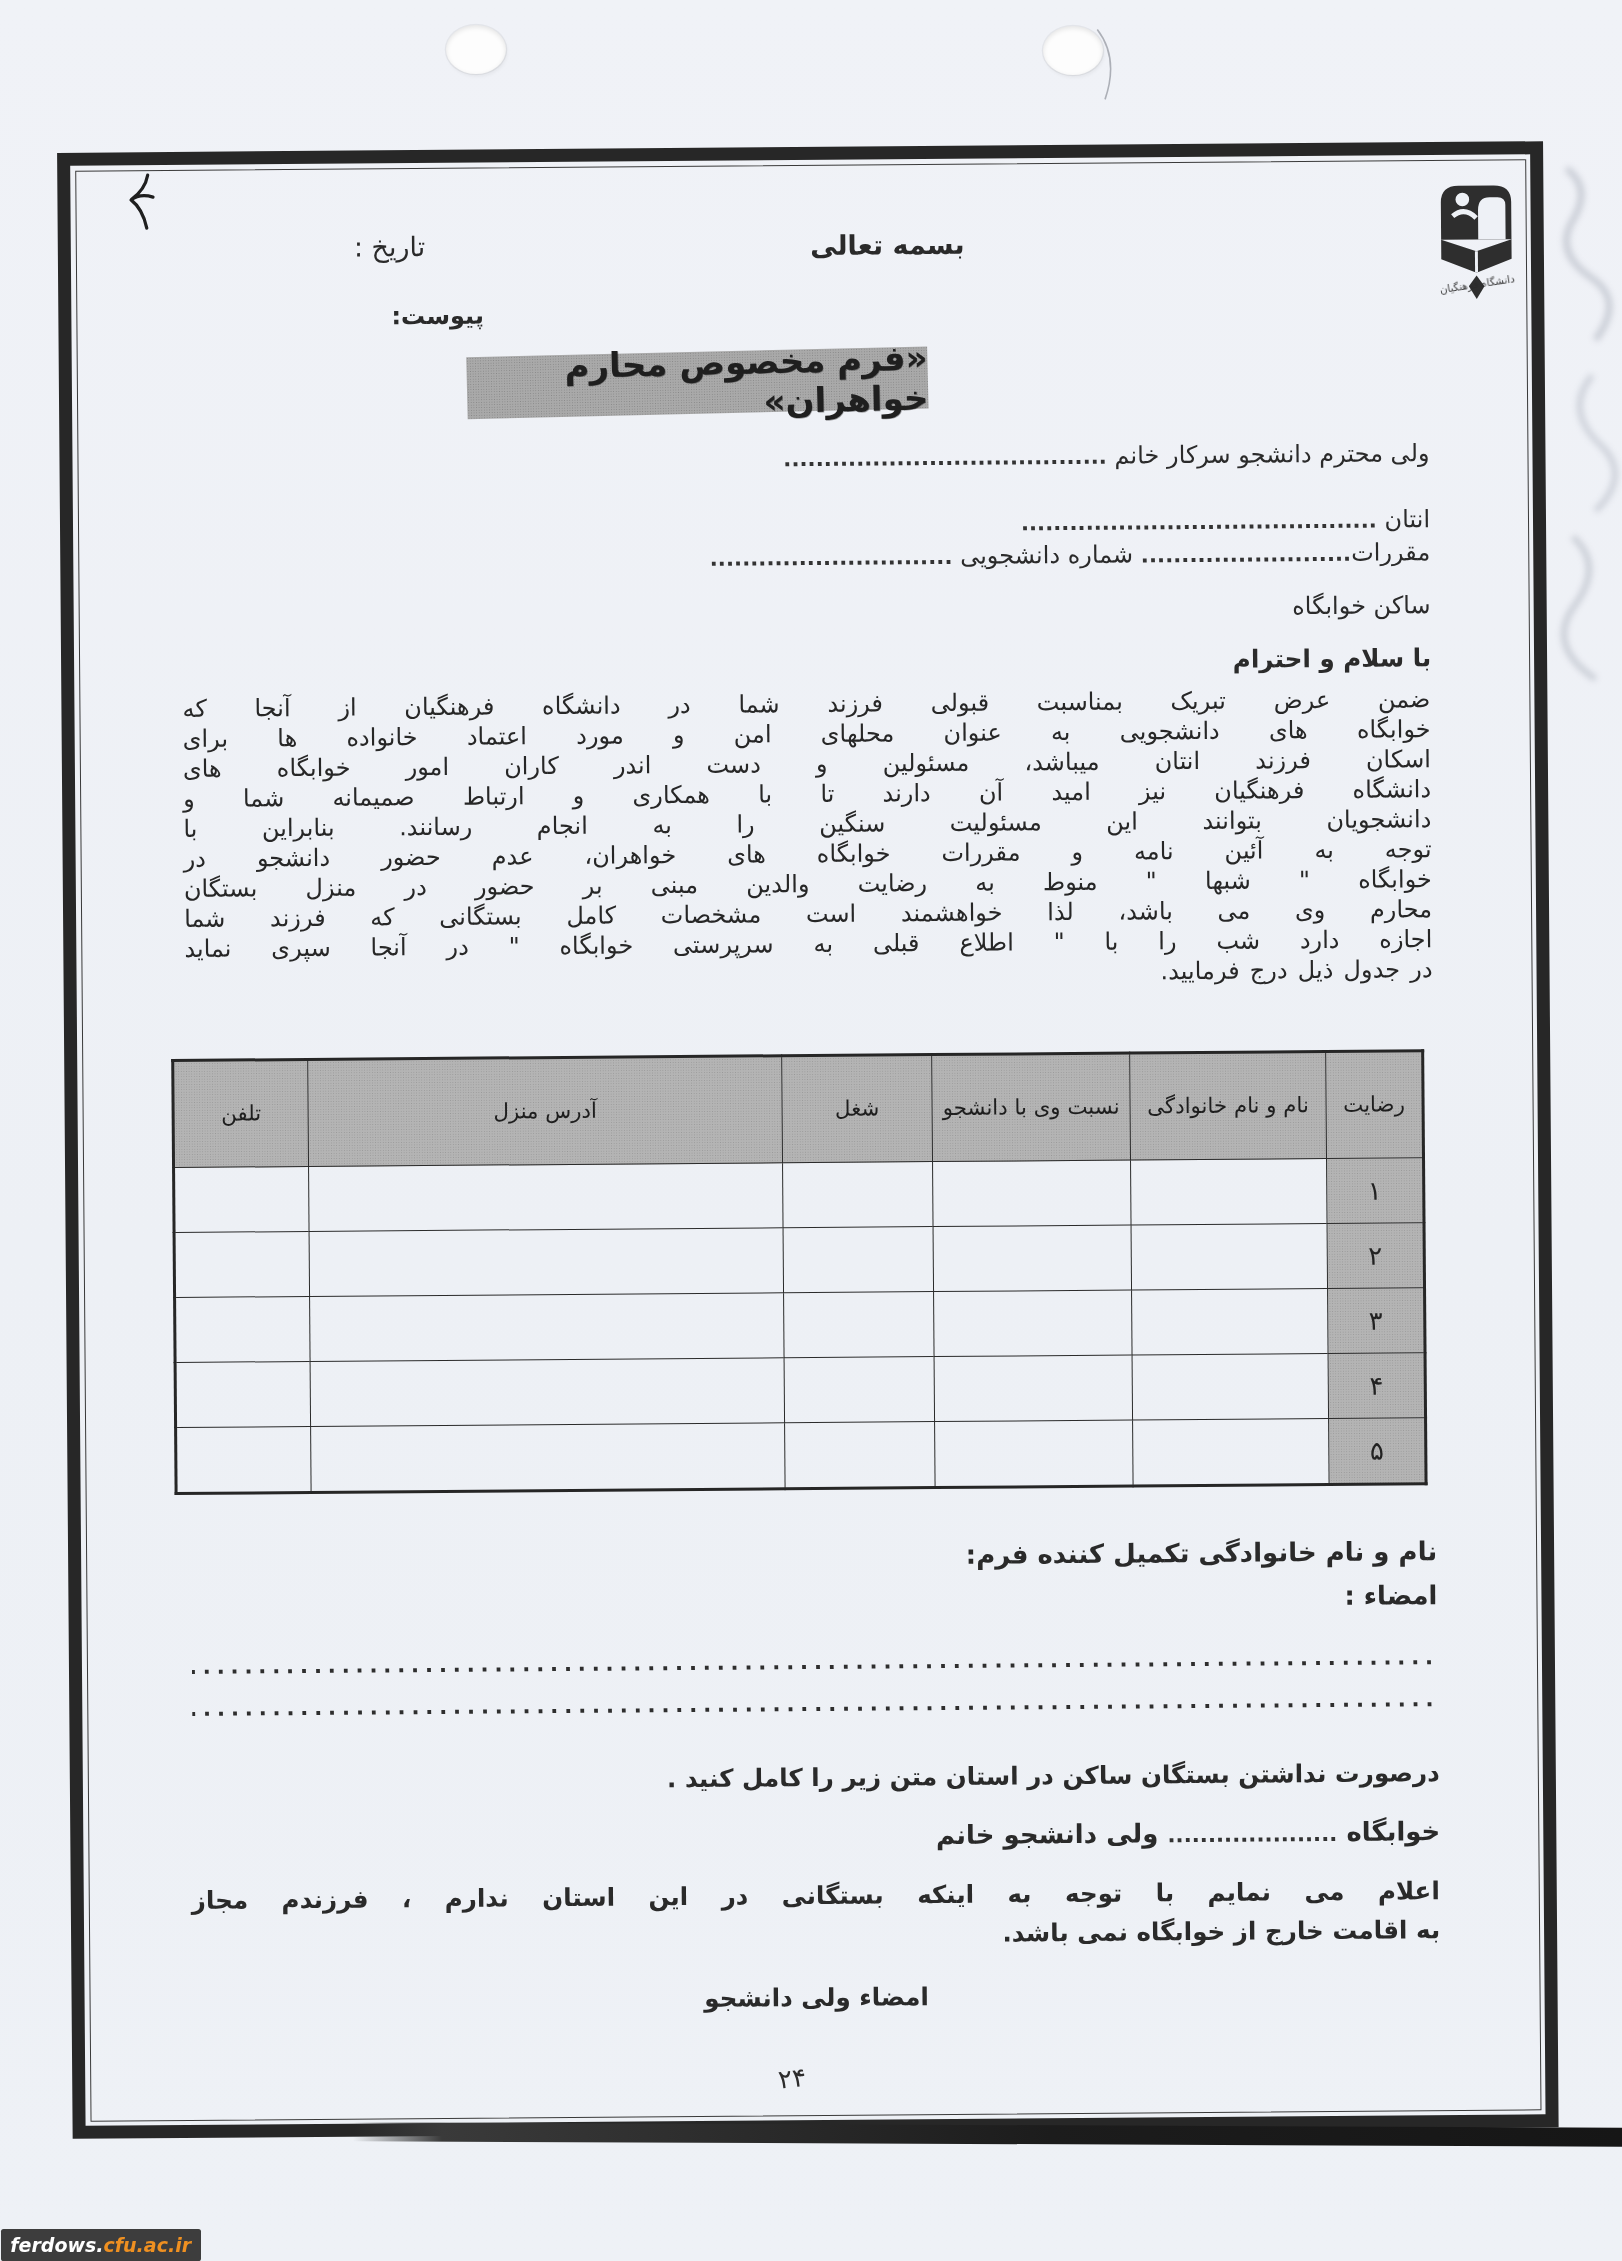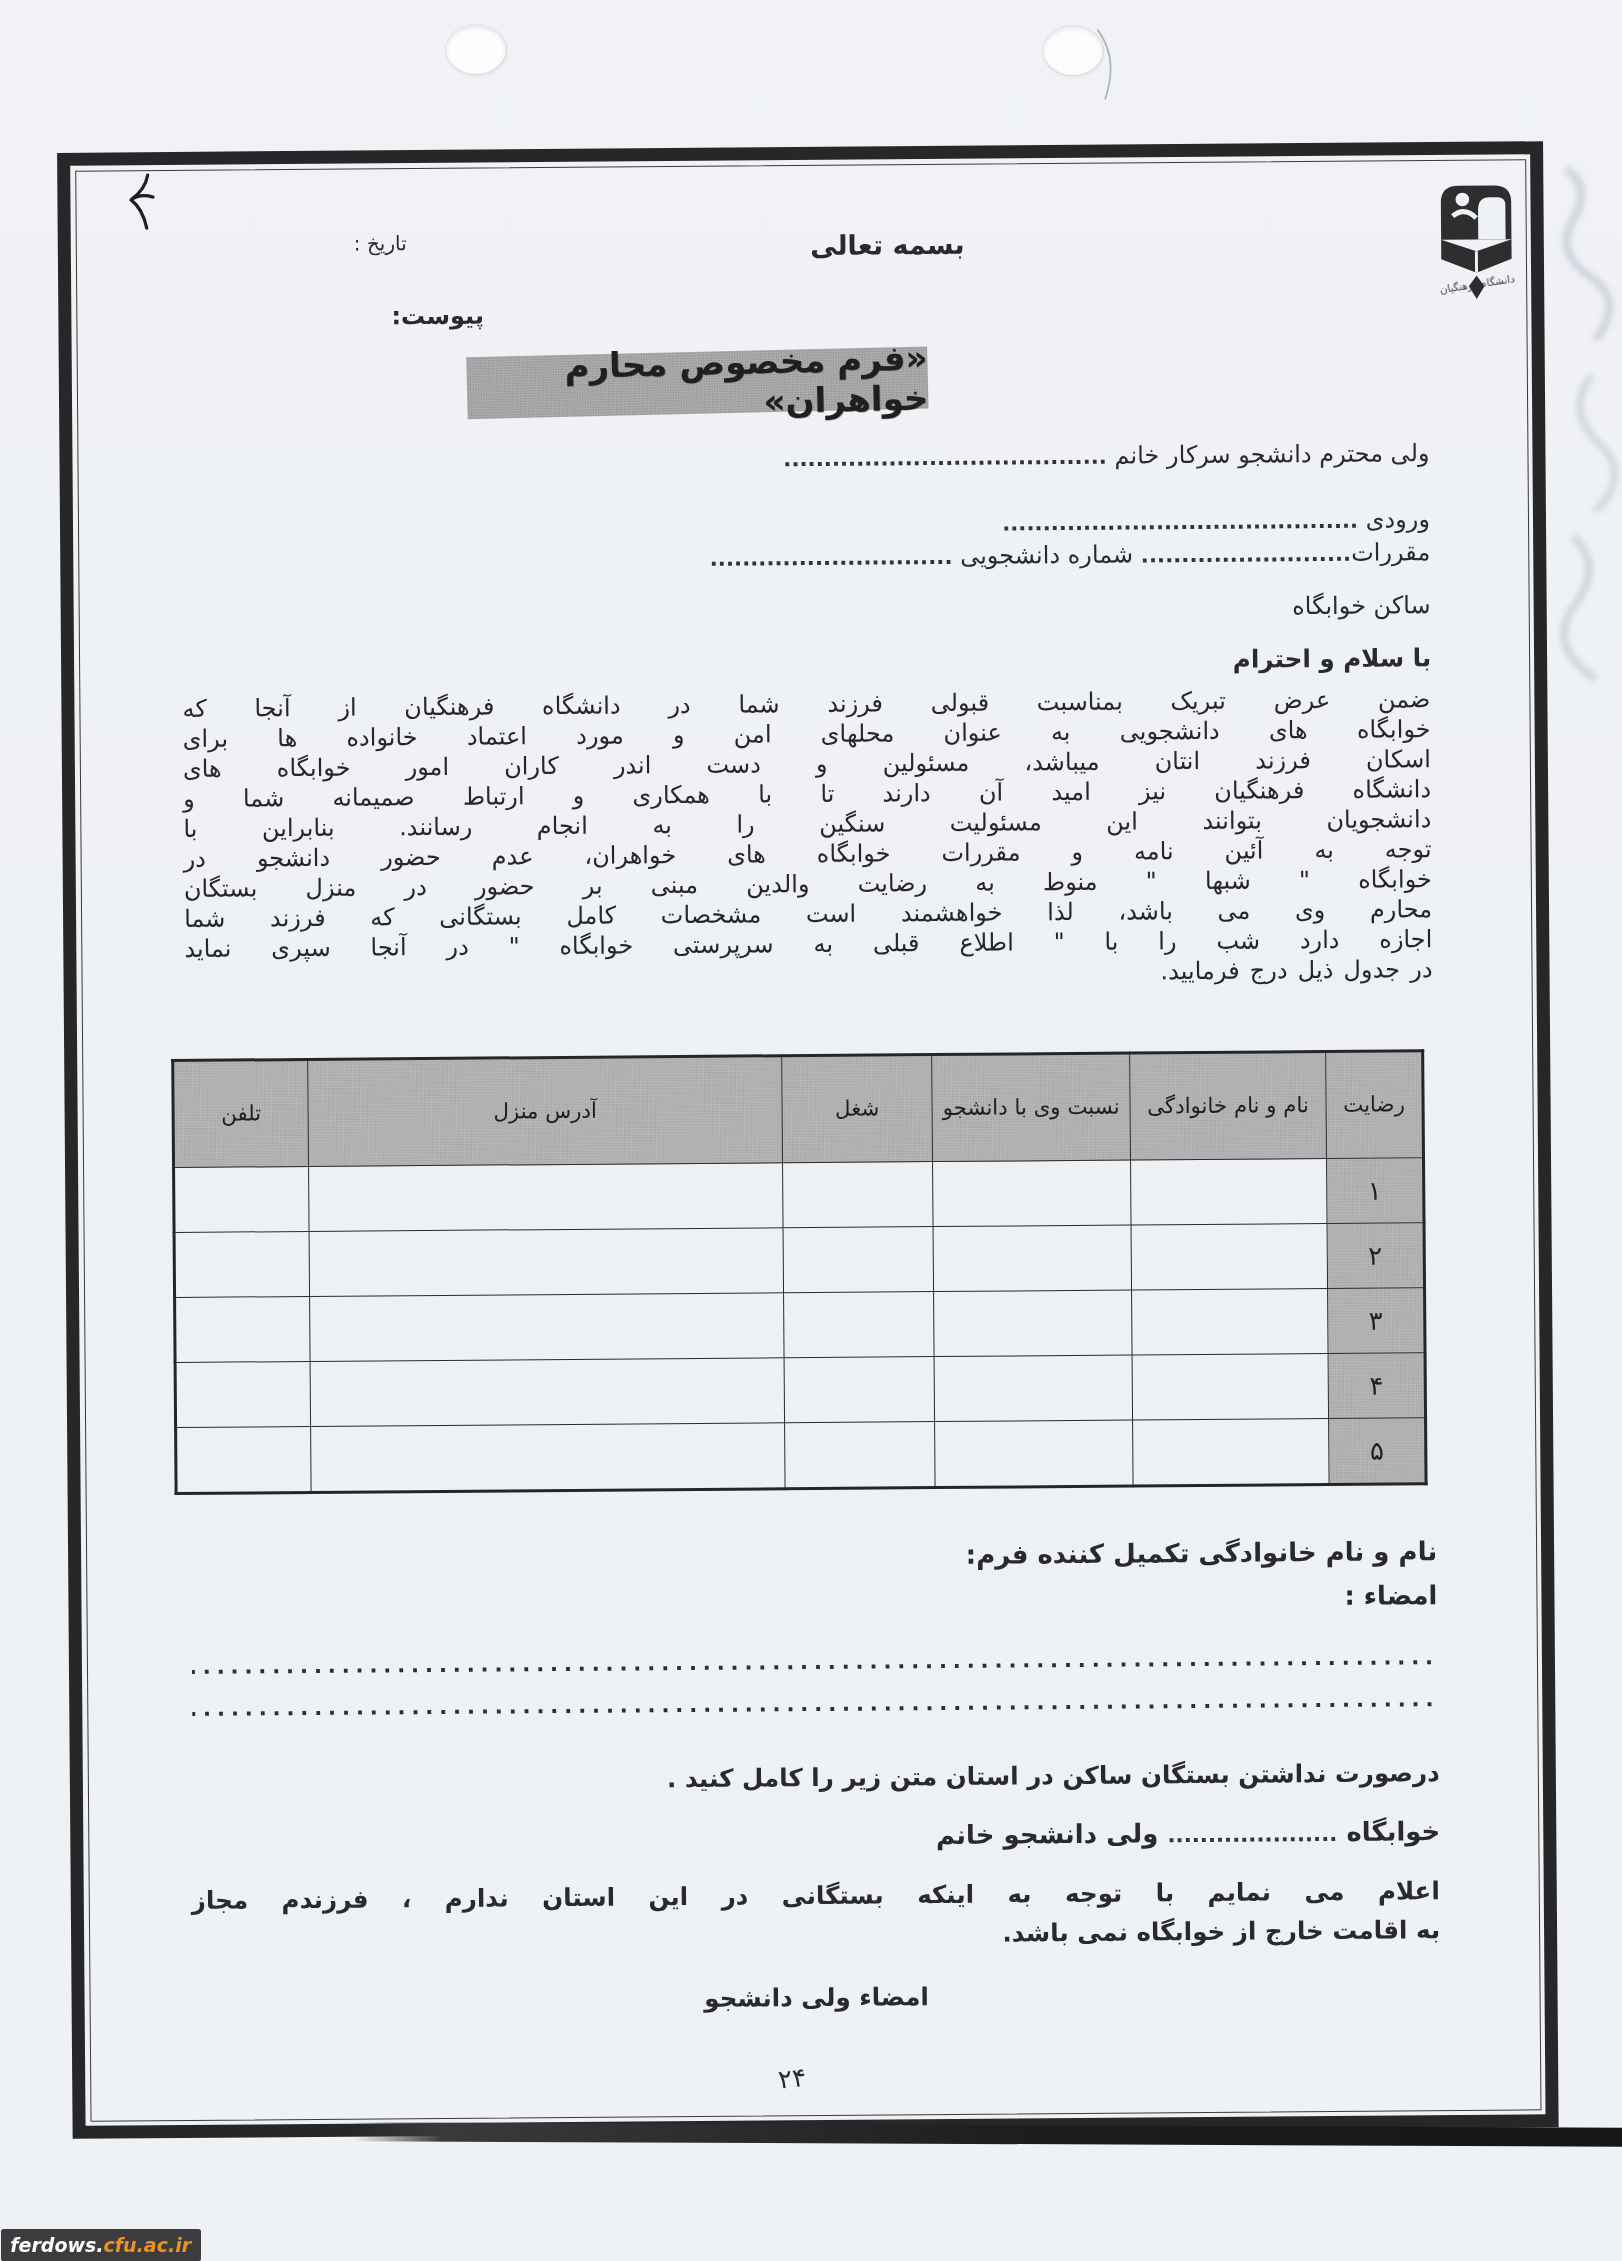--- a/index.html
+++ b/index.html
@@ -118,21 +118,21 @@
   </svg>
 
   <div class="sheet">
 
     <div class="frame"></div>
 
     <svg class="checkmark" width="84" height="78" viewBox="0 0 130 120">
       <path d="M78 12 q-4 22 -26 38 q14 -10 34 -4 M52 50 q18 14 24 44" stroke="#1f1f1f" stroke-width="5" fill="none" stroke-linecap="round"></path>
     </svg>
 
-    <div class="txt" style="left:359px;top:228px;font-size:20px;">تاریخ :</div>
+    <div class="txt" style="left:359px;top:228px;font-size:27px;">تاریخ :</div>
     <div class="txt bold" style="left:750px;top:230px;width:285px;text-align:center;font-size:27px;">بسمه تعالی</div>
     <div class="txt" style="left:396px;top:299px;font-size:24px;font-weight:bold;">پیوست:</div>
 
     <svg class="logo" viewBox="0 0 100 130">
       <path d="M14 58 V20 Q14 3 32 3 H68 Q86 3 86 20 V58 Z" fill="#2e2e2e"></path>
       <path d="M52 58 V28 Q52 15 64 15 H72 Q80 15 80 23 V58 Z" fill="#eef1f6"></path>
       <circle cx="36" cy="17" r="7" fill="#eef1f6"></circle>
       <path d="M26 34 q12 -10 24 2" stroke="#eef1f6" stroke-width="5" fill="none"></path>
       <path d="M14 58 L50 70 L86 58 V78 L50 92 L14 78 Z" fill="#2e2e2e"></path>
       <path d="M50 70 V92" stroke="#eef1f6" stroke-width="3"></path>
@@ -143,21 +143,21 @@
     <div class="title-box">
       <span>«فرم مخصوص محارم خواهران»</span>
     </div>
 
     <div class="fld" style="top:444px;">
       <span>ولی محترم دانشجو سرکار خانم</span>
       <span> </span>
       <span class="dots">........................................</span>
     </div>
     <div class="fld" style="top:510px;">
-      <span>ورودی</span>
+      <span>انتان</span>
       <span> </span>
       <span class="dots">............................................</span>
     </div>
     <div class="fld" style="top:543px;">
       <span>مقررات</span><span class="dots">..........................</span>
       <span> </span>
       <span>شماره دانشجویی</span>
       <span> </span>
       <span class="dots">..............................</span>
     </div>

